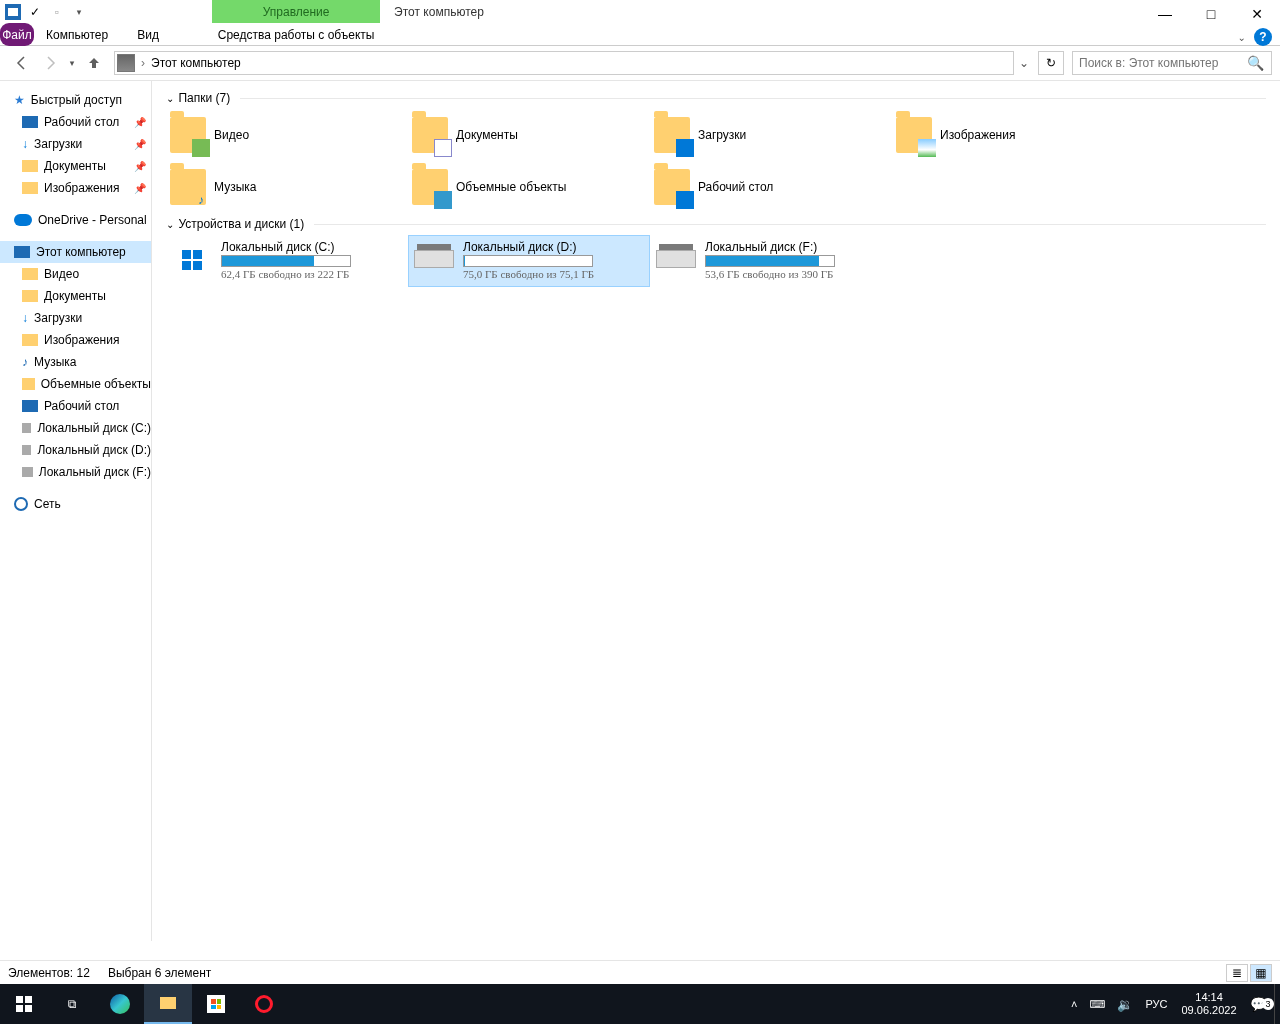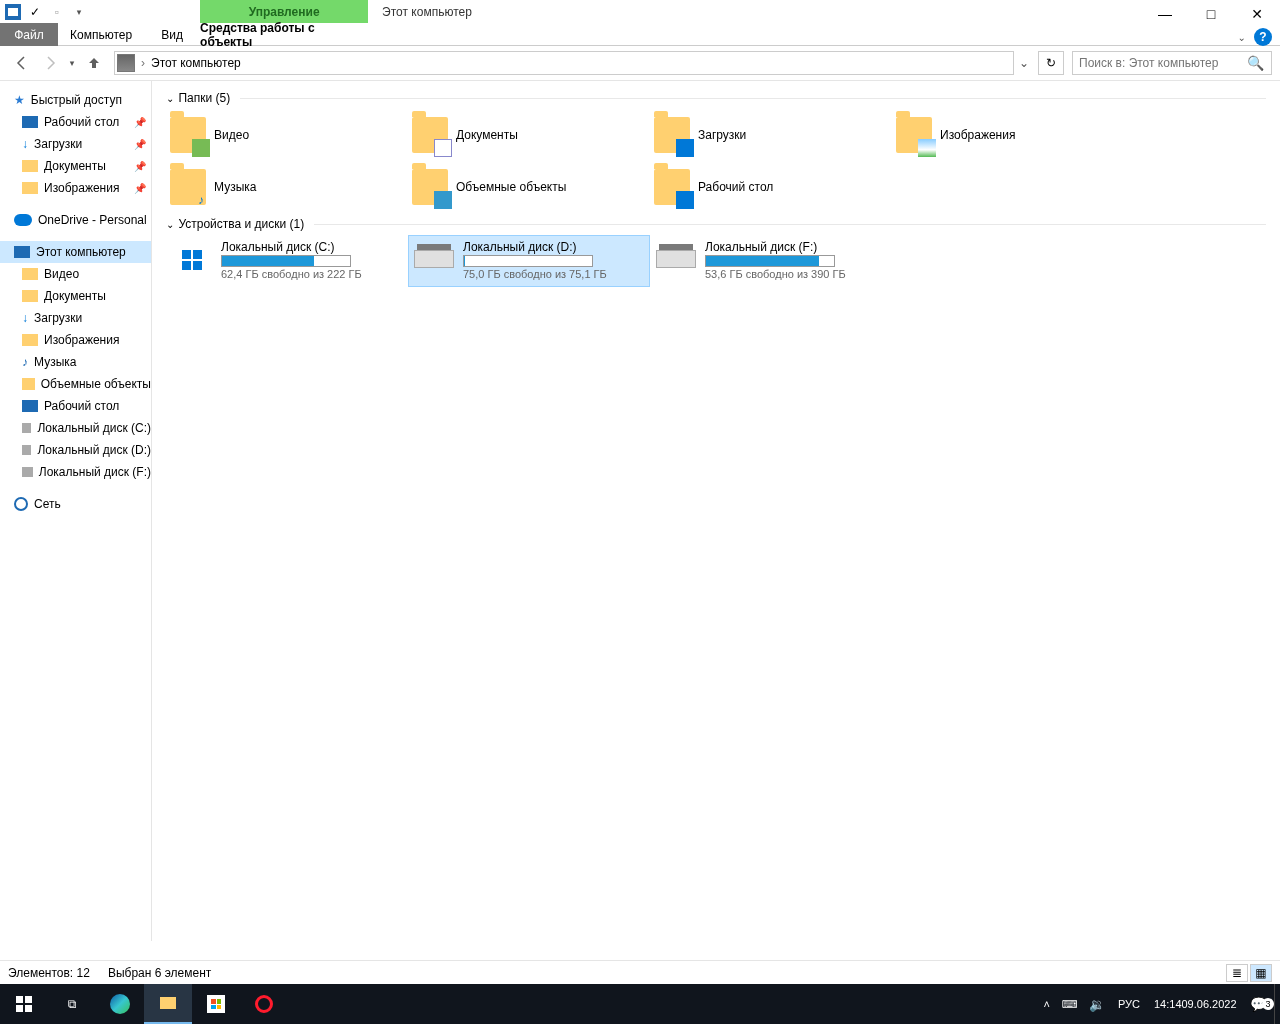--- a/index.html
+++ b/index.html
@@ -6,24 +6,24 @@
   body { width:1280px; height:1024px; overflow:hidden; background:#fff;}
 
   
   .titlebar { height:46px; display:flex; align-items:flex-start; border-bottom:1px solid #ccc;}
   .titlebar-left { display:flex; flex-direction:column;}
   .qat { height:23px; display:flex; align-items:center; padding-left:2px;}
   .qat .qat-btn { width:22px; height:22px; display:flex; align-items:center; justify-content:center;}
   .qat .appicon { width:16px; height:16px; background:#1e6ab3; display:flex; align-items:center; justify-content:center;}
   .qat .appicon span { width:10px; height:8px; background:#fff;}
   .tabsrow { height:23px; display:flex;}
-  .file-tab { width:58px; height:23px; background:#737373; color:#fff; display:flex; align-items:center; justify-content:center;}
+  .file-tab { width:34px; height:23px; background:#701a75; color:#fff; display:flex; align-items:center; justify-content:center;border-radius:9px;}
   .r-tab   { min-width:56px; padding:0 12px; height:23px; display:flex; align-items:center; justify-content:center;}
 
-  .context-block { font-weight:bold;}
+  .context-block { margin-left:36px;}
   .context-hdr { width:168px; height:23px; background:#74d96a; color:#206a20; display:flex; align-items:center; justify-content:center;}
   .context-tab { width:168px; height:23px; display:flex; align-items:center; justify-content:center;}
 
   .wintitle { height:23px; display:flex; align-items:center; padding-left:14px; color:#333;}
   .winbtns  { margin-left:auto; height:28px; display:flex;}
   .winbtn   { width:46px; height:28px; display:flex; align-items:center; justify-content:center; font-size:14px;}
 
   .ribbon-right { position:absolute; right:8px; top:28px; display:flex; gap:8px; align-items:center;}
   .ribbon-right .help { width:18px; height:18px; border-radius:50%; background:#0078d7; color:#fff; display:flex; align-items:center; justify-content:center; font-weight:bold; font-size:12px;}
 
@@ -64,34 +64,34 @@
   .ditem  { width:242px; height:52px; display:flex; align-items:flex-start; gap:8px; padding:4px; border:1px solid transparent;}
   .ditem.selected { background:#cce8ff; border:1px solid #99d1ff;}
   .ditem .dic { width:42px; height:30px; margin-top:4px; display:flex; flex-direction:column; align-items:center;}
   .ditem .dic .top  { width:34px; height:6px; background:#7a7a7a;}
   .ditem .dic .body2{ width:40px; height:18px; background:#e0e0e0; border:1px solid #aaa;}
   .ditem .winlogo   { width:20px; height:20px; display:grid; grid-template-columns:1fr 1fr; grid-template-rows:1fr 1fr; gap:2px; margin-top:6px;}
   .ditem .winlogo span { background:#0078d7;}
   .ditem .dtxt { flex:1; display:flex; flex-direction:column; gap:1px;}
   .ditem .bar  { width:130px; height:12px; border:1px solid #999; background:#fff;}
   .ditem .bar .fill { height:100%; background:#1e98d9;}
-  .ditem .sub  { color:#666; font-size:11px;}
+  .ditem .sub  { color:#666; font-size:11px;font-family:Liberation Serif, serif;}
 
   
   .status { position:absolute; bottom:40px; left:0; right:0; height:24px; border-top:1px solid #e5e5e5; display:flex; align-items:center; padding:0 8px; font-size:12px; color:#444;}
   .status .right { margin-left:auto; display:flex; gap:2px;}
   .status .vbtn { width:22px; height:18px; border:1px solid #ccc; display:flex; align-items:center; justify-content:center;}
 
   
   .taskbar { position:absolute; bottom:0; left:0; right:0; height:40px; background:#10151d; display:flex; align-items:center;}
   .tbtn { width:48px; height:40px; display:flex; align-items:center; justify-content:center; color:#fff;}
   .tbtn.active { background:#283544; border-bottom:2px solid #76b9ed;}
   .tray { margin-left:auto; display:flex; align-items:center; height:40px;}
   .tray .titem { padding:0 6px; color:#fff; font-size:11px;}
-  .tray .clock { display:flex; flex-direction:row; align-items:center; padding:0 8px;}
+  .tray .clock { display:flex; flex-direction:column; align-items:center; padding:0 8px;}
   .tray .clock span { color:#fff; font-size:11px; line-height:13px;}
 
   
   .i-star   { color:#2b7cd3;}
   .i-folder { width:16px; height:12px; background:#ffd070; display:inline-block; position:relative;}
   .i-monitor{ width:16px; height:12px; background:#1e6ab3; display:inline-block;}
   .i-net    { width:14px; height:14px; border:2px solid #1e6ab3; border-radius:50%; display:inline-block;}
   .i-cloud  { width:18px; height:12px; background:#0078d7; border-radius:8px; display:inline-block;}
   .i-disk   { width:16px; height:10px; background:#aaa; display:inline-block;}
   .i-dl     { color:#0078d7; font-weight:bold;}
@@ -248,21 +248,21 @@
     <div class="gap"></div>
     <div class="item l1">
         <span class="i-net"></span>
         <span>Сеть</span>
       </div>
   </div>
 
   <div class="content">
     <div class="group-hdr">
       <span class="chev">⌄</span>
-      <span>Папки (5)</span>
+      <span>Папки (7)</span>
         <span class="line"></span>
     </div>
     <div class="folders">
       <div class="fitem">
           <div class="fic">
             <div class="ov" style="background:#7b5;"></div>
           </div>
           <span>Видео</span>
         </div>
       <div class="fitem">

